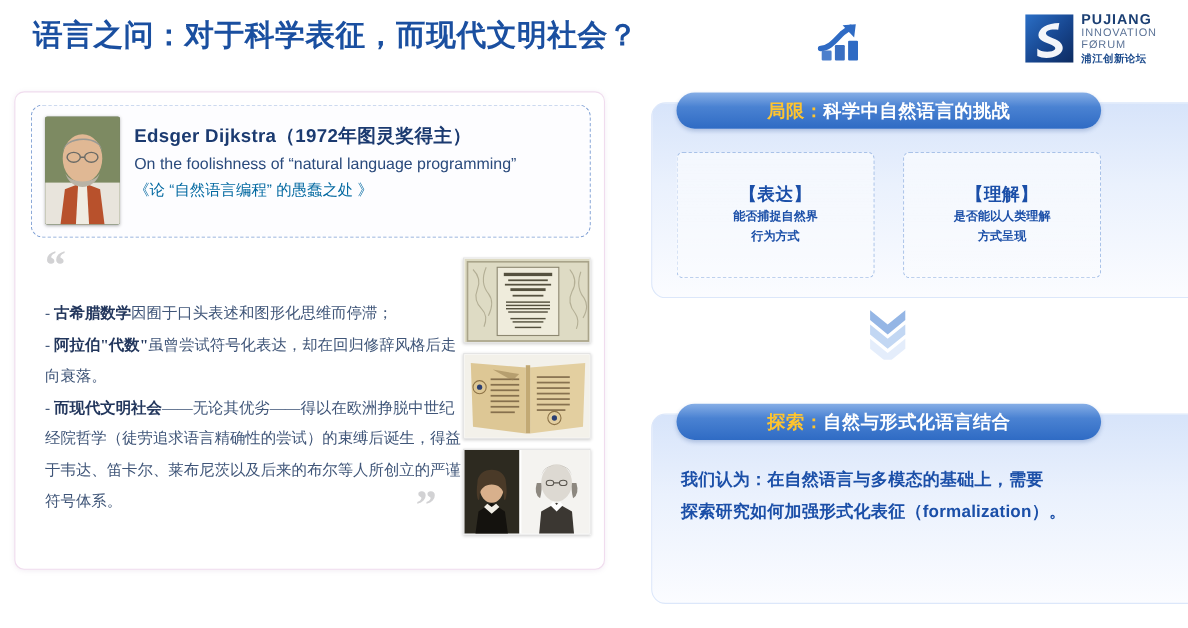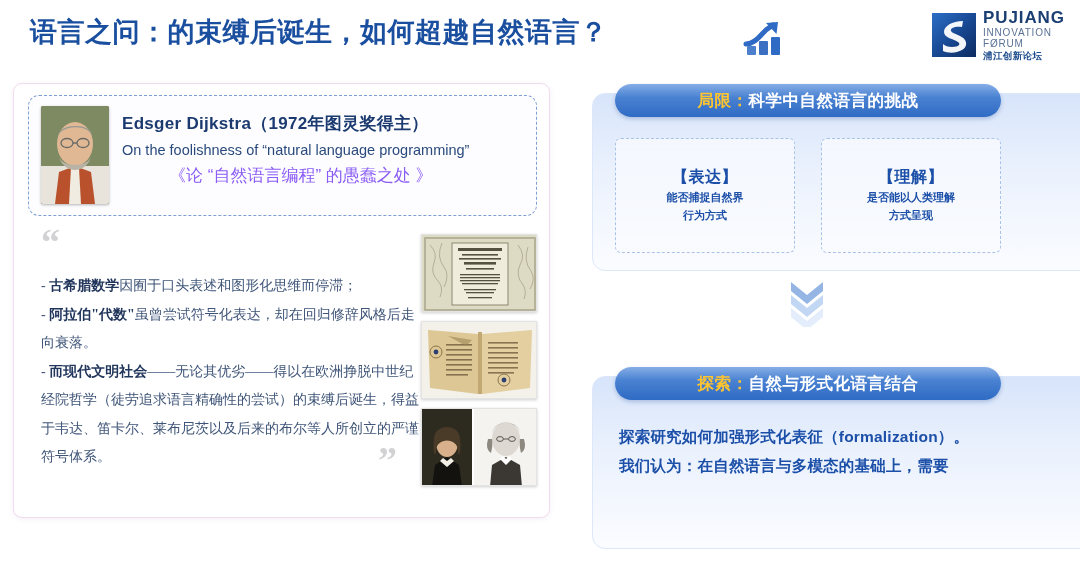--- a/index.html
+++ b/index.html
@@ -52,21 +52,21 @@
     width: 44px; height: 44px;
     flex: 0 0 44px;
   }
   #logo-text-block {
     display: flex;
     flex-direction: column;
     justify-content: center;
     line-height: 1.0;
   }
   .logo-line-1 {
-    font-size: 17px; font-weight: bold;
+    font-size: 13px; font-weight: bold;
     color: #1b3f73; letter-spacing: 0.9px;
   }
   .logo-line-2, .logo-line-3 {
     font-size: 10px; color: #5a7296;
     letter-spacing: 0.8px; margin-top: 1.5px;
   }
   .logo-line-4 {
     font-size: 9.5px; color: #1b4a8c;
     font-weight: bold; letter-spacing: 0.4px; margin-top: 2px;
   }
@@ -114,25 +114,24 @@
     letter-spacing: 0.3px;
     white-space: nowrap;
   }
   #dijkstra-paper-en {
     font-size: 14.5px;
     color: #2a4a7c;
     margin-top: 7px;
     white-space: nowrap;
   }
   #dijkstra-paper-zh {
-    font-size: 17px;
-    color: #8b5cf6;
+    font-size: 14px;
+    color: #0369a1;
     margin-top: 6px;
     white-space: nowrap;
-    margin-left: 47px;
   }
 
   #quote-open {
     position: absolute;
     left: 27px; top: 139px;
     font-size: 38px;
     font-weight: bold;
     color: #d2d2d4;
     font-family: "Liberation Serif", "DejaVu Serif", serif;
     line-height: 1;
@@ -254,21 +253,21 @@
     color: #1b4fa8;
     line-height: 1.85;
     letter-spacing: 0.2px;
   }
 </style>
 </head>
 <body>
 
 <div id="header">
 
-  <div id="page-title">语言之问：的束缚后诞生，如何超越自然语言？</div>
+  <div id="page-title">语言之问：对于科学表征，而现代文明社会？</div>
 
   <svg id="growth-chart-icon" viewBox="0 0 46 38">
     <path d="M4 24 C12 24 17 17 24 10 L31 5" stroke="#2f6bc4" stroke-width="5" fill="none" stroke-linecap="round"></path>
     <path d="M24 3 L36 2 L34.5 14 Z" fill="#2f6bc4"></path>
     <rect x="5" y="26" width="9" height="9" fill="#4c7fcc" rx="1"></rect>
     <rect x="17" y="21" width="9" height="14" fill="#3a6fc2" rx="1"></rect>
     <rect x="29" y="17" width="9" height="18" fill="#2f6bc4" rx="1"></rect>
   </svg>
 
   <div id="brand-logo">
@@ -445,17 +444,17 @@
     <path d="M6 29 L22 42 L38 29 L38 38 L22 51 L6 38 Z" fill="#d8e6f9" opacity="0.7"></path>
   </svg>
 
   <div class="section-card" id="explore-card">
     <div class="section-header">
       <span class="hl">探索：</span>
         <span class="rest">自然与形式化语言结合</span>
     </div>
 
     <div id="explore-body">
+      <div>我们认为：在自然语言与多模态的基础上，需要</div>
       <div>探索研究如何加强形式化表征（formalization）。</div>
-      <div>我们认为：在自然语言与多模态的基础上，需要</div>
     </div>
   </div>
 </div>
 
 </body></html>

